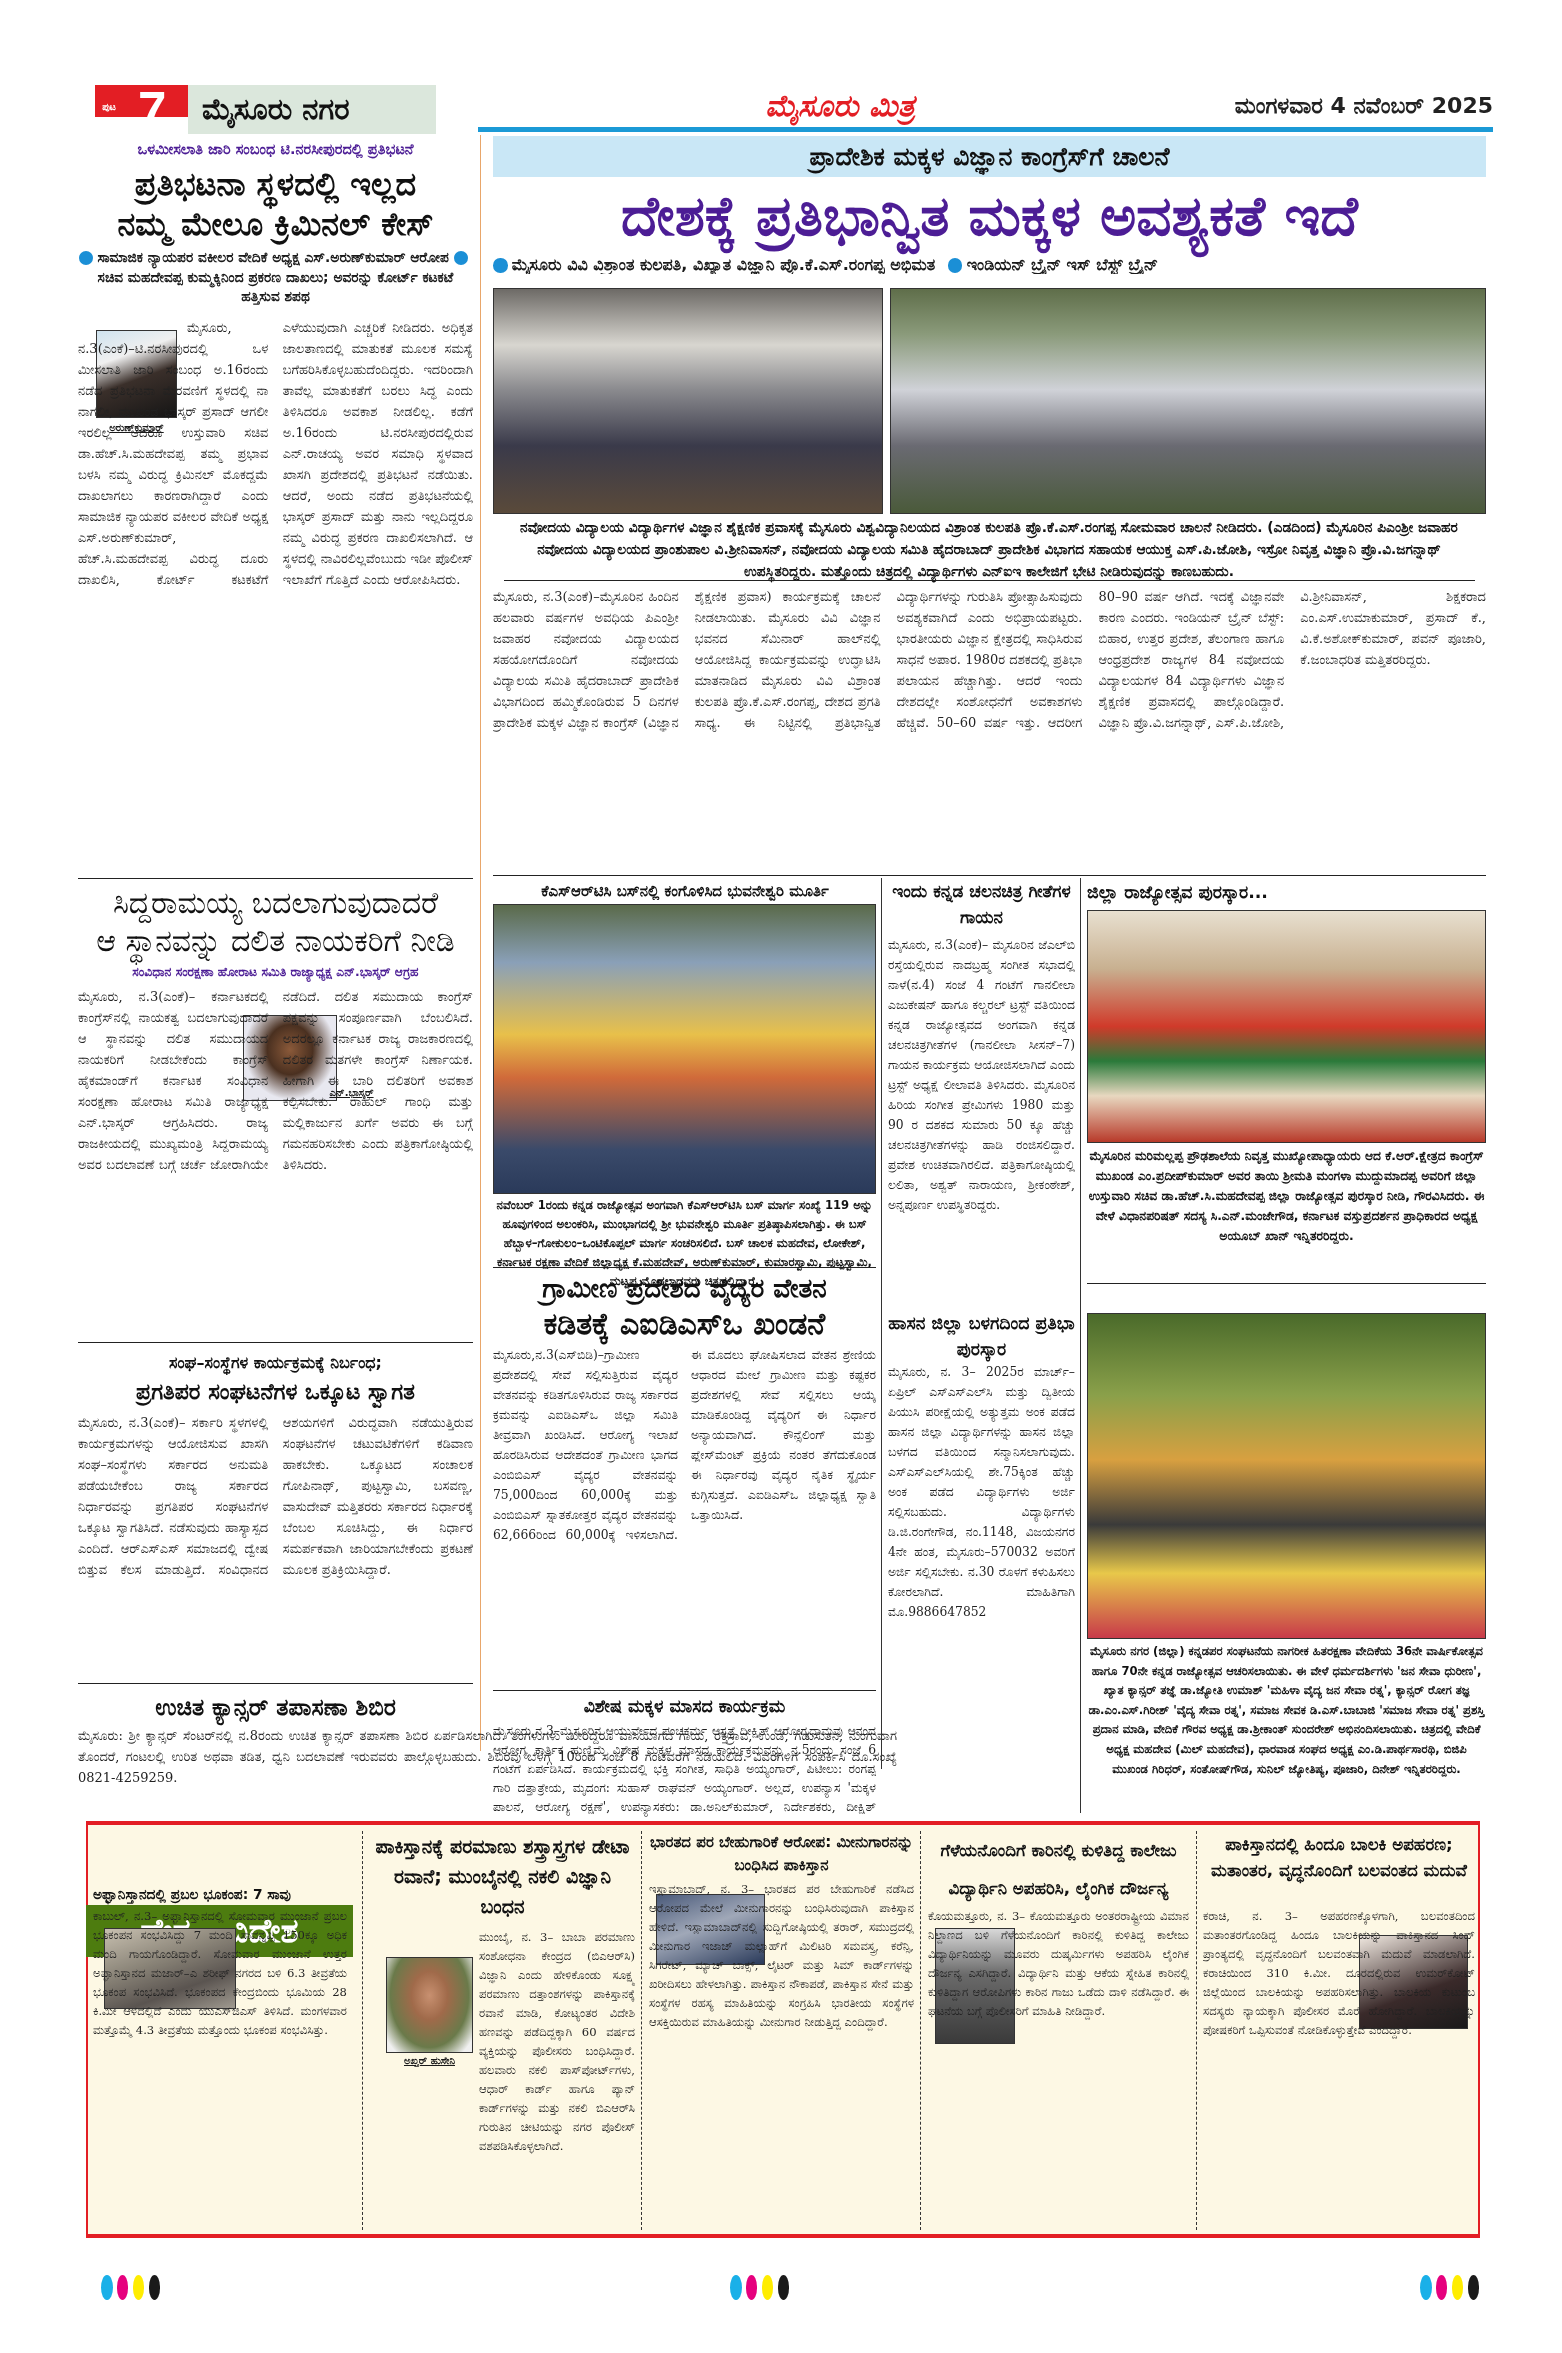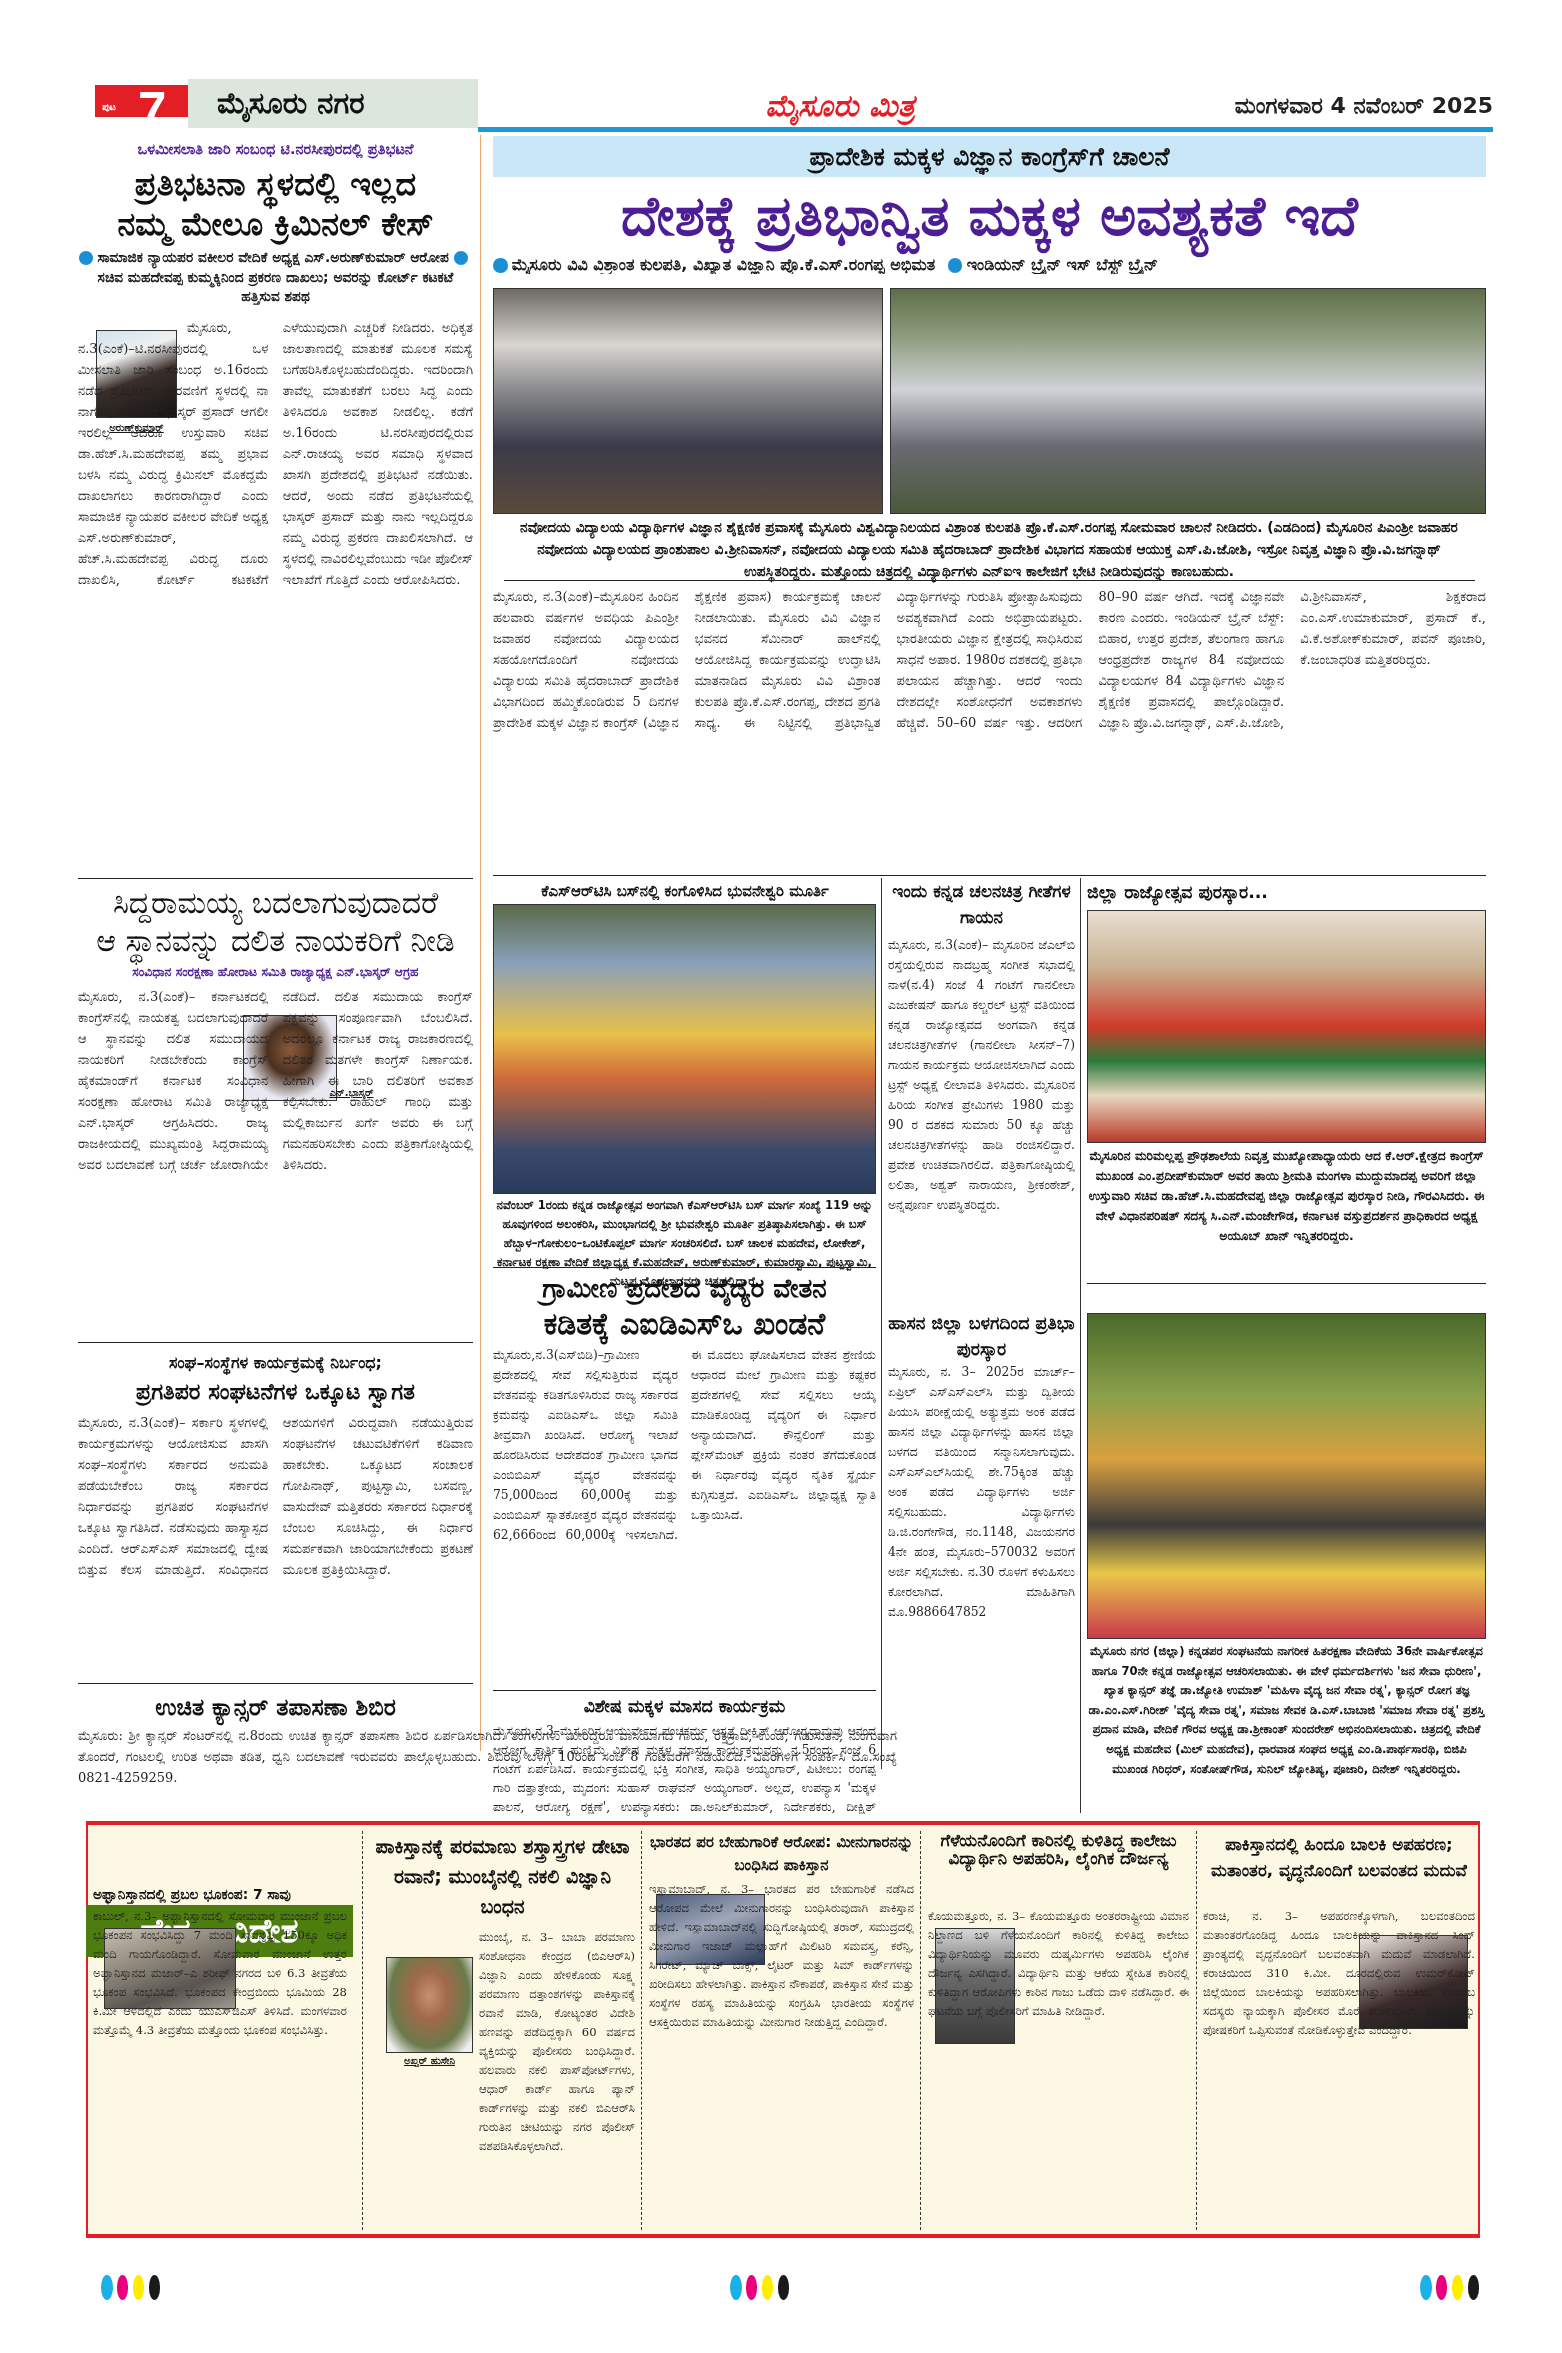--- a/index.html
+++ b/index.html
@@ -17,21 +17,21 @@
 .reg-dot{display:inline-block;width:11.6px;height:25px;border-radius:50%;margin-right:4.3px}
 .name-tag{font-family:"DejaVu Sans",sans-serif;font-weight:bold;font-size:14.5px;text-decoration:underline;text-align:center}
 </style>
 </head>
 <body>
 
 <div class="abs" style="left:95px;top:85px;width:93px;height:32px;background:#e31e24;">
   <span style="position:absolute;left:7.2px;top:16px;color:#fff;font-size:9.4px;font-weight:bold;">ಪುಟ</span>
   <span style="position:absolute;left:43px;top:-4.3px;color:#fff;font-size:51px;font-weight:bold;font-family:'Liberation Sans',sans-serif;">7</span>
 </div>
-<div class="abs" style="left:188px;top:79px;width:290px;height:49px;background:#dbe7dc;display:flex;align-items:center;padding-left:29px;">
+<div class="abs" style="left:188px;top:85px;width:248px;height:49px;background:#dbe7dc;display:flex;align-items:center;padding-left:14px;">
   <span style="font-size:29px;font-weight:bold;color:#111;">ಮೈಸೂರು ನಗರ</span>
 </div>
 <div class="abs" style="left:688px;top:88px;width:304px;text-align:center;font-size:30px;font-weight:bold;color:#e31e24;font-style:italic;">ಮೈಸೂರು ಮಿತ್ರ</div>
 <div class="abs" style="left:1116px;top:93px;width:377px;text-align:right;font-size:22px;font-weight:bold;color:#222;">ಮಂಗಳವಾರ 4 ನವೆಂಬರ್ 2025</div>
 <div class="abs" style="left:478px;top:127px;width:1015px;height:5px;background:#1b9ad6;"></div>
 
 <div class="abs" style="left:480px;top:135px;width:1.4px;height:1616px;background:#e8a66a;"></div>
 
 <div class="abs hl red" style="left:78px;top:141px;width:395px;font-size:14.5px;">ಒಳಮೀಸಲಾತಿ ಜಾರಿ ಸಂಬಂಧ ಟಿ.ನರಸೀಪುರದಲ್ಲಿ ಪ್ರತಿಭಟನೆ</div>
 <div class="abs hl" style="left:78px;top:164px;width:395px;font-size:32px;line-height:41px;">ಪ್ರತಿಭಟನಾ ಸ್ಥಳದಲ್ಲಿ ಇಲ್ಲದ</div>
@@ -150,21 +150,21 @@
 <div class="vrule" style="left:641px;top:1831px;height:399px;border-left:1.4px dashed #333;background:none;"></div>
 
 <div class="abs hl" style="left:649px;top:1831px;width:265px;font-size:15px;line-height:23px;">ಭಾರತದ ಪರ ಬೇಹುಗಾರಿಕೆ ಆರೋಪ: ಮೀನುಗಾರನನ್ನು ಬಂಧಿಸಿದ ಪಾಕಿಸ್ತಾನ</div>
 <div class="photo" style="left:656px;top:1894px;width:109px;height:71px;">
   <div class="photo-fill" style="background:linear-gradient(160deg,#4a5a7a 0%,#a0a8b8 45%,#2a3a5a 100%);"></div>
 </div>
 <div class="abs body-text" style="left:649px;top:1880px;width:265px;height:355px;font-size:11.6px;line-height:19px;overflow:hidden;">ಇಸ್ಲಾಮಾಬಾದ್, ನ. 3– ಭಾರತದ ಪರ ಬೇಹುಗಾರಿಕೆ ನಡೆಸಿದ ಆರೋಪದ ಮೇಲೆ ಮೀನುಗಾರನನ್ನು ಬಂಧಿಸಿರುವುದಾಗಿ ಪಾಕಿಸ್ತಾನ ಹೇಳಿದೆ. ಇಸ್ಲಾಮಾಬಾದ್‌ನಲ್ಲಿ ಸುದ್ದಿಗೋಷ್ಠಿಯಲ್ಲಿ ತರಾರ್, ಸಮುದ್ರದಲ್ಲಿ ಮೀನುಗಾರ ಇಜಾಜ್ ಮಲ್ಲಾಹ್‌ಗೆ ಮಿಲಿಟರಿ ಸಮವಸ್ತ್ರ, ಕರೆನ್ಸಿ, ಸಿಗರೇಟ್, ಮ್ಯಾಚ್ ಬಾಕ್ಸ್, ಲೈಟರ್ ಮತ್ತು ಸಿಮ್ ಕಾರ್ಡ್‌ಗಳನ್ನು ಖರೀದಿಸಲು ಹೇಳಲಾಗಿತ್ತು. ಪಾಕಿಸ್ತಾನ ನೌಕಾಪಡೆ, ಪಾಕಿಸ್ತಾನ ಸೇನೆ ಮತ್ತು ಸಂಸ್ಥೆಗಳ ರಹಸ್ಯ ಮಾಹಿತಿಯನ್ನು ಸಂಗ್ರಹಿಸಿ ಭಾರತೀಯ ಸಂಸ್ಥೆಗಳ ಆಸಕ್ತಿಯಿರುವ ಮಾಹಿತಿಯನ್ನು ಮೀನುಗಾರ ನೀಡುತ್ತಿದ್ದ ಎಂದಿದ್ದಾರೆ.</div>
 
 <div class="vrule" style="left:920px;top:1831px;height:399px;border-left:1.4px dashed #333;background:none;"></div>
 
-<div class="abs hl" style="left:928px;top:1831px;width:261px;font-size:16.7px;line-height:18px;">ಗೆಳೆಯನೊಂದಿಗೆ ಕಾರಿನಲ್ಲಿ ಕುಳಿತಿದ್ದ ಕಾಲೇಜು ವಿದ್ಯಾರ್ಥಿನಿ ಅಪಹರಿಸಿ, ಲೈಂಗಿಕ ದೌರ್ಜನ್ಯ</div>
+<div class="abs hl" style="left:928px;top:1831px;width:261px;font-size:16.7px;line-height:38px;">ಗೆಳೆಯನೊಂದಿಗೆ ಕಾರಿನಲ್ಲಿ ಕುಳಿತಿದ್ದ ಕಾಲೇಜು ವಿದ್ಯಾರ್ಥಿನಿ ಅಪಹರಿಸಿ, ಲೈಂಗಿಕ ದೌರ್ಜನ್ಯ</div>
 <div class="photo" style="left:935px;top:1928px;width:80px;height:116px;">
   <div class="photo-fill" style="background:linear-gradient(180deg,#d8d8d8 0%,#6a6a6a 40%,#3a3a3a 100%);"></div>
 </div>
 <div class="abs body-text" style="left:928px;top:1907px;width:261px;height:326px;font-size:11.6px;line-height:19px;overflow:hidden;">ಕೊಯಮತ್ತೂರು, ನ. 3– ಕೊಯಮತ್ತೂರು ಅಂತರರಾಷ್ಟ್ರೀಯ ವಿಮಾನ ನಿಲ್ದಾಣದ ಬಳಿ ಗೆಳೆಯನೊಂದಿಗೆ ಕಾರಿನಲ್ಲಿ ಕುಳಿತಿದ್ದ ಕಾಲೇಜು ವಿದ್ಯಾರ್ಥಿನಿಯನ್ನು ಮೂವರು ದುಷ್ಕರ್ಮಿಗಳು ಅಪಹರಿಸಿ ಲೈಂಗಿಕ ದೌರ್ಜನ್ಯ ಎಸಗಿದ್ದಾರೆ. ವಿದ್ಯಾರ್ಥಿನಿ ಮತ್ತು ಆಕೆಯ ಸ್ನೇಹಿತ ಕಾರಿನಲ್ಲಿ ಕುಳಿತಿದ್ದಾಗ ಆರೋಪಿಗಳು ಕಾರಿನ ಗಾಜು ಒಡೆದು ದಾಳಿ ನಡೆಸಿದ್ದಾರೆ. ಈ ಘಟನೆಯ ಬಗ್ಗೆ ಪೊಲೀಸರಿಗೆ ಮಾಹಿತಿ ನೀಡಿದ್ದಾರೆ.</div>
 
 <div class="vrule" style="left:1196px;top:1831px;height:399px;border-left:1.4px dashed #333;background:none;"></div>
 
 <div class="abs hl" style="left:1203px;top:1831px;width:272px;font-size:16.7px;line-height:26px;">ಪಾಕಿಸ್ತಾನದಲ್ಲಿ ಹಿಂದೂ ಬಾಲಕಿ ಅಪಹರಣ; ಮತಾಂತರ, ವೃದ್ಧನೊಂದಿಗೆ ಬಲವಂತದ ಮದುವೆ</div>
 <div class="photo" style="left:1359px;top:1935px;width:109px;height:94px;">
   <div class="photo-fill" style="background:linear-gradient(160deg,#f0e8e0 0%,#3a2a2a 60%,#1a1a1a 100%);"></div>

